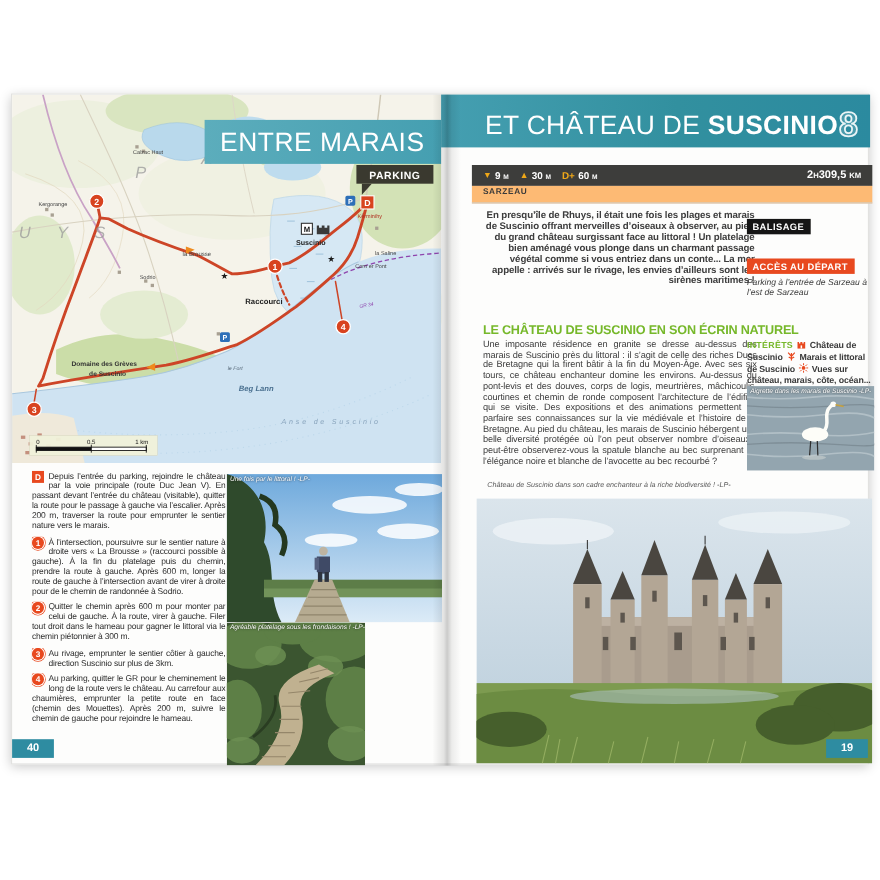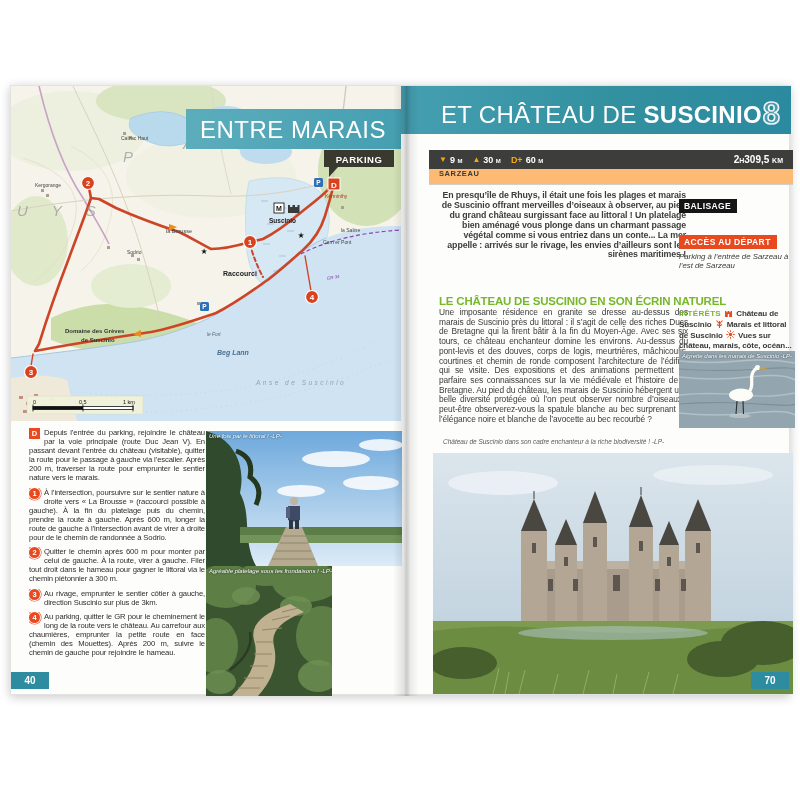--- a/index.html
+++ b/index.html
@@ -473,15 +473,15 @@
           <line x1="56" y1="64" x2="76" y2="62"></line>
         <line x1="66" y1="54" x2="84" y2="50"></line>
           <line x1="76" y1="46 " x2="92" y2="42"></line>
       </g>
       <path d="M24,104 Q48,86 44,66" stroke="#2a3d22" stroke-width="2.5" fill="none"></path>
     </svg>
     <span class="photo-caption">Agréable platelage sous les frondaisons ! -LP-</span>
   </div>
 
   <div class="page-num pn-left">40</div>
-  <div class="page-num pn-right">70</div>
+  <div class="page-num pn-right">19</div>
   <div class="gutter"></div>
 </div>
 
 </body></html>

